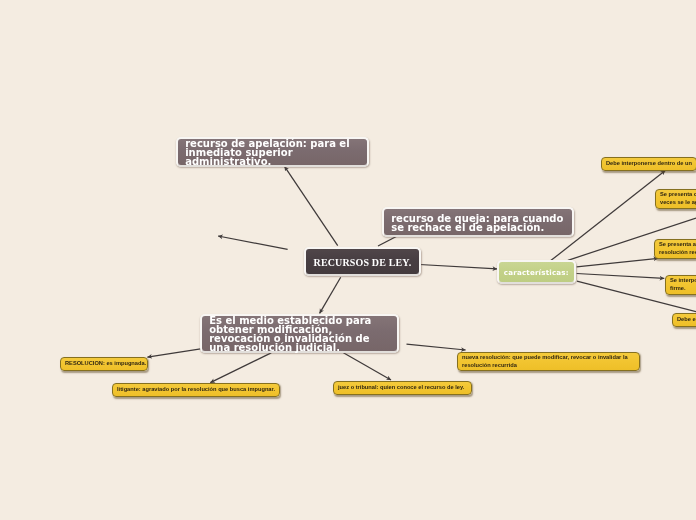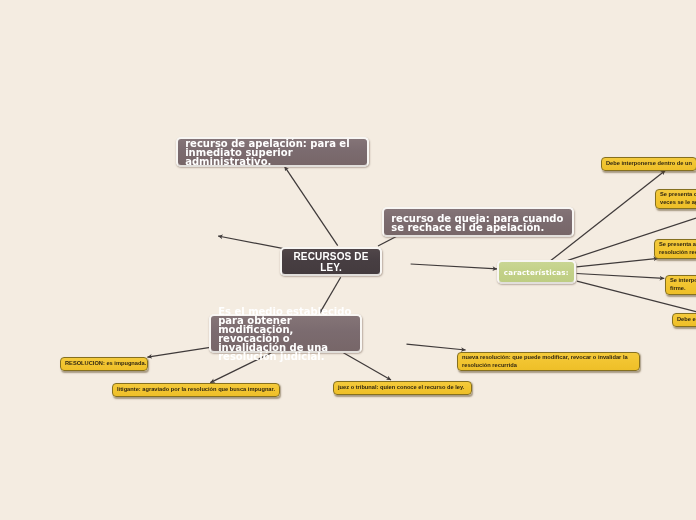--- a/index.html
+++ b/index.html
@@ -57,34 +57,34 @@
       <line x1="550.8" y1="260.6" x2="665.3" y2="170.6"></line>
       <line x1="576.6" y1="266.9" x2="658.1" y2="258.3"></line>
       <line x1="576.6" y1="273.5" x2="664.2" y2="278.4"></line>
     </g>
     <g stroke="#3f3a3a" stroke-width="1.25" fill="none">
       <line x1="567.9" y1="260.3" x2="696" y2="218.0"></line>
       <line x1="576.9" y1="281.2" x2="696" y2="311.7"></line>
     </g>
   </svg>
 
-  <div class="node root" style="left:280px;top:247px;width:102px;height:29px;justify-content:center;">
+  <div class="node root" style="left:304px;top:247px;width:117px;height:29px;justify-content:center;font-family:Liberation Serif, serif;">
     <span class="txt">RECURSOS DE LEY.</span>
   </div>
 
   <div class="node brown" style="left:175.6px;top:136.8px;width:192.6px;height:30px;">
     <span class="txt">recurso de apelación: para el inmediato superior administrativo.</span>
   </div>
 
 
   <div class="node brown" style="left:382px;top:186.5px;width:192.3px;height:30px;margin-top:20px;">
     <span class="txt">recurso de queja: para cuando se rechace el de apelación.</span>
   </div>
 
-  <div class="node brown" style="left:209px;top:313.5px;width:153px;height:39px;">
+  <div class="node brown" style="left:200px;top:313.5px;width:199px;height:39px;">
     <span class="txt">Es el medio establecido para obtener modificación, revocación o invalidación de una resolución judicial.</span>
   </div>
 
   <div class="node green" style="left:497.2px;top:259.5px;width:78.6px;height:23.5px;justify-content:flex-start;">
     <span class="txt">características:</span>
   </div>
 
   <div class="node yellow" style="left:60px;top:357px;width:88px;height:13.6px;">
     <span class="txt">RESOLUCION: es impugnada.</span>
   </div>

